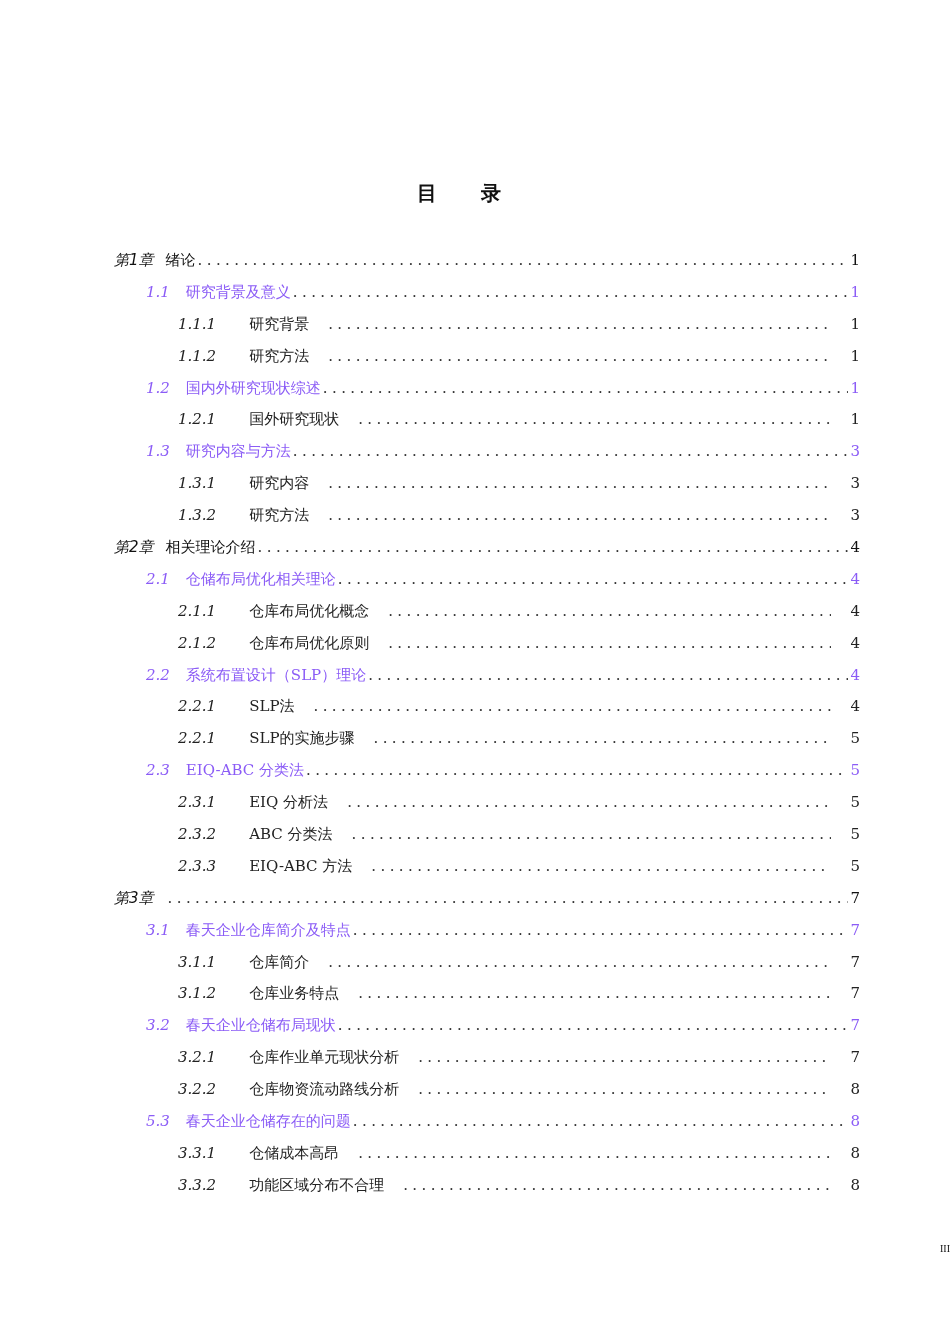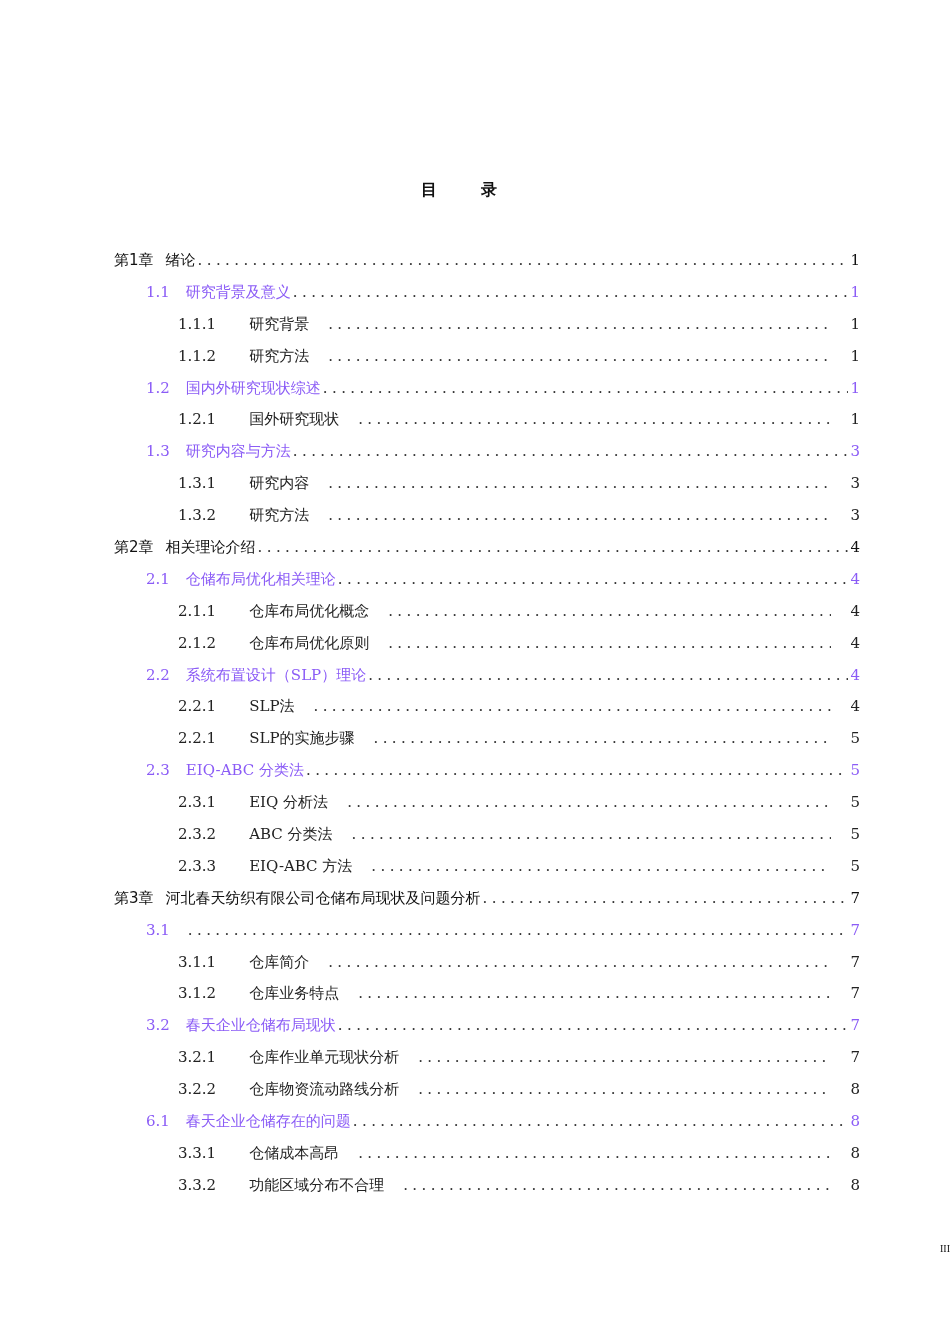--- a/index.html
+++ b/index.html
@@ -1,31 +1,31 @@
 <!DOCTYPE html>
 <html><head>
 <meta charset="utf-8">
 <style>
   html, body { margin: 0; padding: 0; background: #ffffff; }
   body { width: 950px; height: 1344px; position: relative; overflow: hidden; color: #111; }
   .page { position: absolute; left: 0; top: 0; width: 950px; height: 1344px; background: #fff; }
   .title {
     position: absolute; top: 180px; left: 0; width: 950px; text-align: center;
-    font-family: "DejaVu Sans", sans-serif; font-weight: bold; font-size: 16px;
+    font-family: "DejaVu Sans", sans-serif; font-weight: bold; font-size: 20px;
     letter-spacing: 44px; padding-left: 12px; box-sizing: border-box;
   }
   .toc { position: absolute; top: 245px; left: 114px; width: 746px; }
   .toc-row {
     display: flex; align-items: baseline; height: 31.9px; line-height: 31.9px;
     font-size: 15px; white-space: nowrap;
   }
   .lvl1 { padding-left: 0; font-family: "DejaVu Sans", sans-serif; }
   .lvl2 { padding-left: 32px; font-family: "DejaVu Serif", serif; color: #8b5cf6; }
   .lvl3 { padding-left: 64px; font-family: "DejaVu Serif", serif; color: #222; gap: 17px; }
-  .num { display: inline-block; }
+  .num { display: inline-block; font-style: italic; }
   .lvl1 .num { margin-right: 12px; }
   .lvl2 .num { margin-right: 16px; }
   .lvl3 .num { margin-right: 16px; }
   .text { flex: 0 0 auto; }
   .leader {
     flex: 1 1 auto; overflow: hidden; margin: 0 2px;
     font-family: "DejaVu Serif", serif; letter-spacing: 4.4px; color: #333;
   }
   .leader::before {
     content: "....................................................................................................................................................................";
@@ -158,26 +158,26 @@
         <span class="pg">5</span>
       </div>
       <div class="toc-row lvl3">
         <span class="num">2.3.3</span>
         <span class="text">EIQ-ABC 方法</span>
         <span class="leader"></span>
         <span class="pg">5</span>
       </div>
       <div class="toc-row lvl1">
         <span class="num">第3章</span>
-        <span class="text">河北春天纺织有限公司仓储布局现状及问题分析</span>
         <span class="leader"></span>
         <span class="pg">7</span>
       </div>
       <div class="toc-row lvl2">
         <span class="num">3.1</span>
+        <span class="text">春天企业仓库简介及特点</span>
         <span class="leader"></span>
         <span class="pg">7</span>
       </div>
       <div class="toc-row lvl3">
         <span class="num">3.1.1</span>
         <span class="text">仓库简介</span>
         <span class="leader"></span>
         <span class="pg">7</span>
       </div>
       <div class="toc-row lvl3">
@@ -198,21 +198,21 @@
         <span class="leader"></span>
         <span class="pg">7</span>
       </div>
       <div class="toc-row lvl3">
         <span class="num">3.2.2</span>
         <span class="text">仓库物资流动路线分析</span>
         <span class="leader"></span>
         <span class="pg">8</span>
       </div>
       <div class="toc-row lvl2">
-        <span class="num">6.1</span>
+        <span class="num">5.3</span>
         <span class="text">春天企业仓储存在的问题</span>
         <span class="leader"></span>
         <span class="pg">8</span>
       </div>
       <div class="toc-row lvl3">
         <span class="num">3.3.1</span>
         <span class="text">仓储成本高昂</span>
         <span class="leader"></span>
         <span class="pg">8</span>
       </div>

